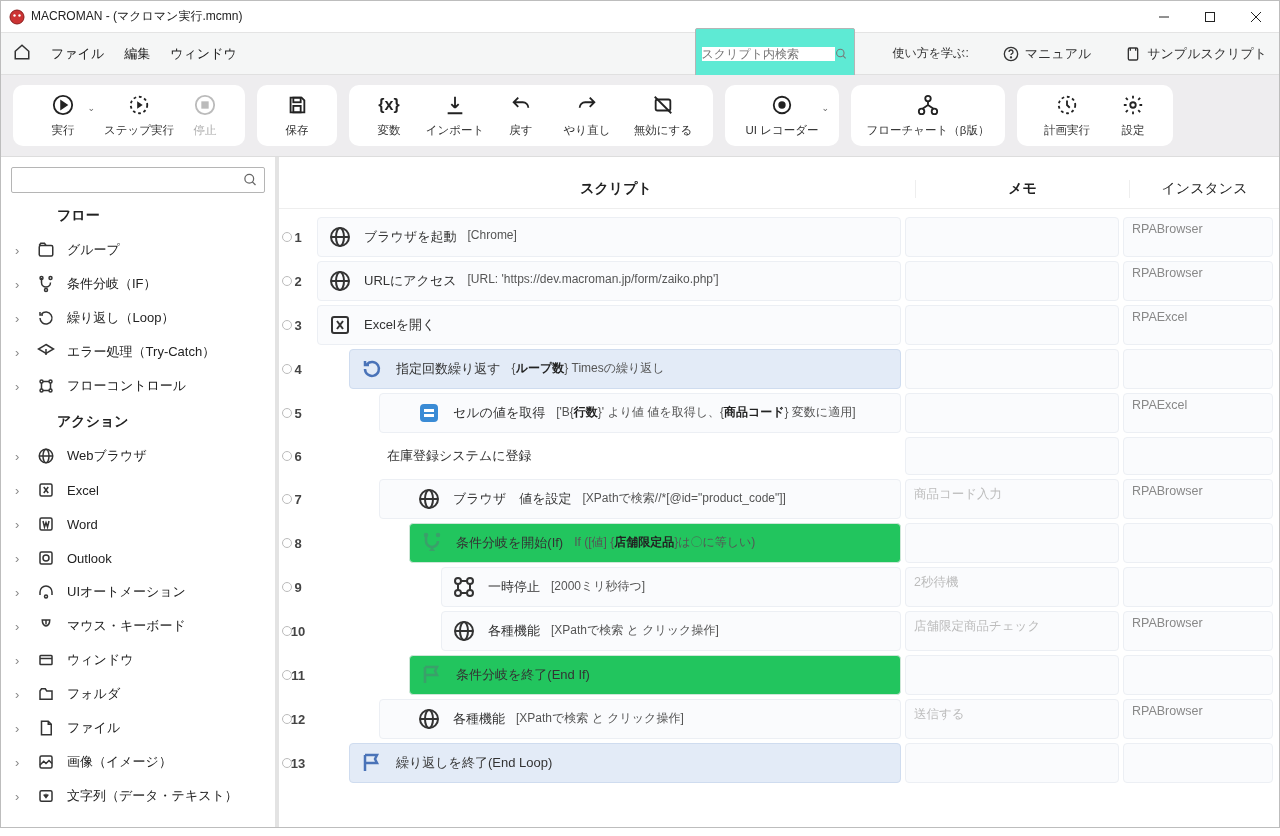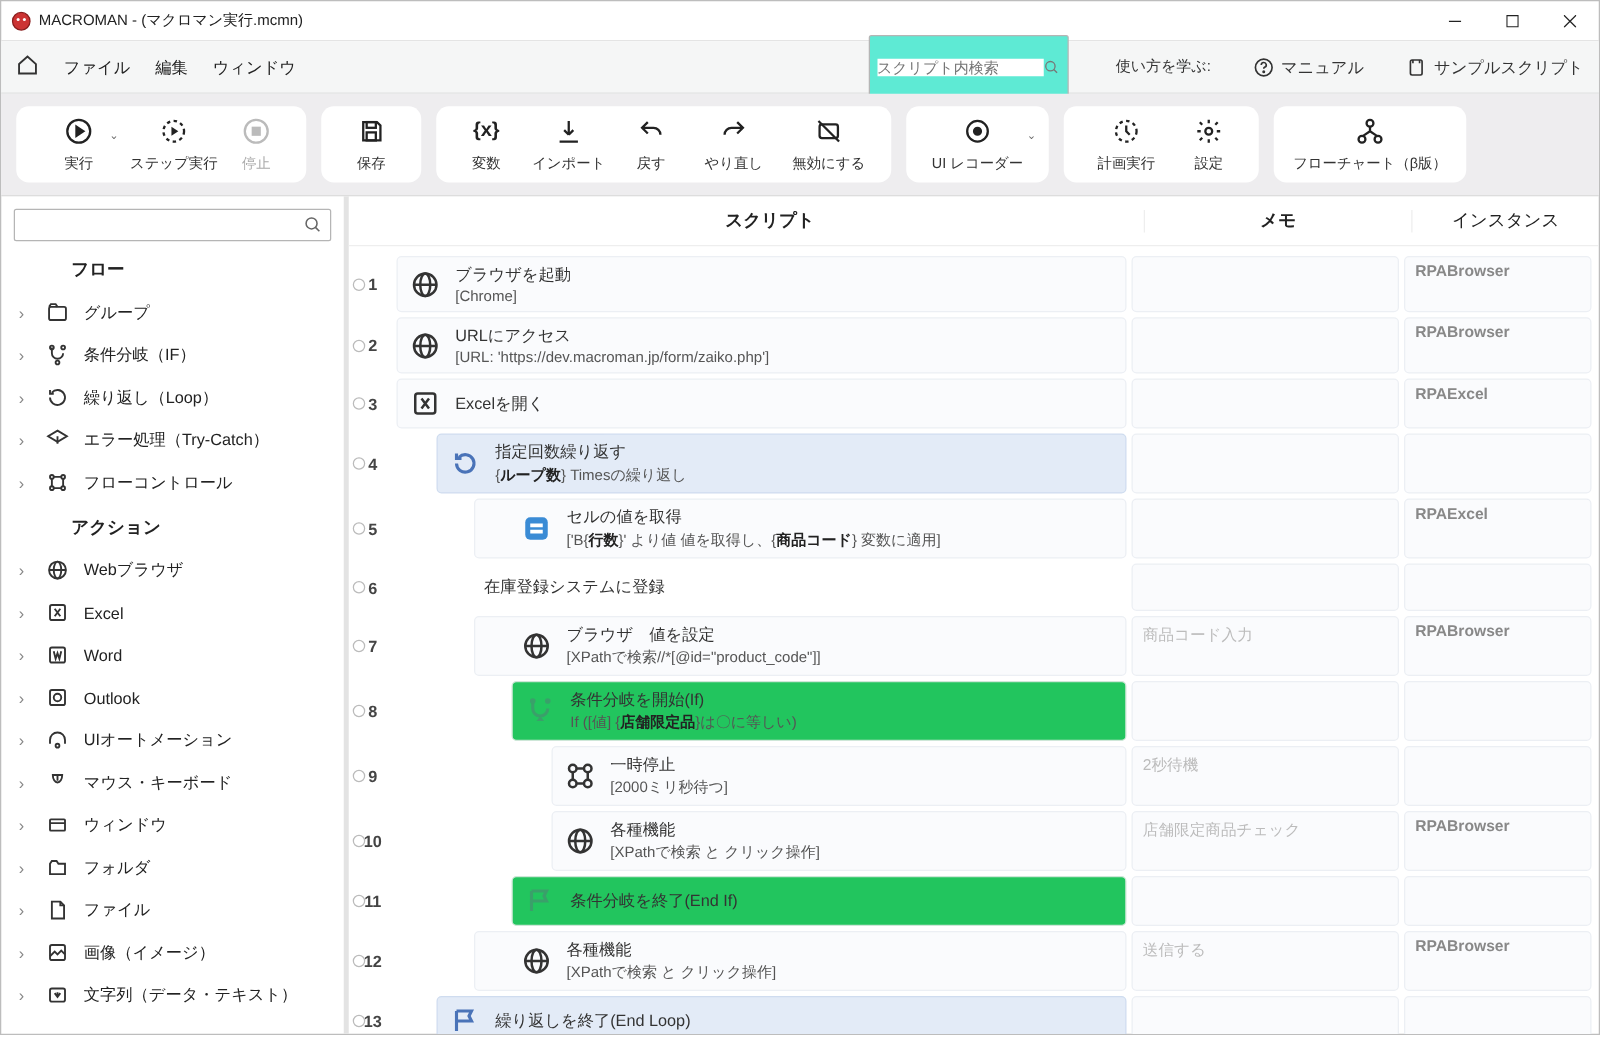--- a/index.html
+++ b/index.html
@@ -39,46 +39,46 @@
   .sidebar .search-wrap { padding: 0 10px 4px 10px; }
   .sidebar-search { display: flex; align-items: center; border: 1px solid #b5b5b5; border-radius: 2px; padding: 4px 6px; background: #fff; }
   .sidebar-search input { border: none; outline: none; width: 100%; font-size: 12px; }
   .shead { font-size: 14px; font-weight: bold; padding: 10px 16px 8px 56px; }
   .sitem { display: flex; align-items: center; gap: 10px; padding: 8px 10px 8px 14px; cursor: pointer; font-size: 13px; }
   .sitem .exp { width: 10px; color: #888; }
   .sitem .sicon { width: 22px; height: 18px; display: flex; align-items: center; justify-content: center; }
 
   
   .content { flex: 1; display: flex; flex-direction: column; min-width: 0; }
-  .colheader { display: flex; align-items: center; height: 40px; border-bottom: 1px solid #eee; padding-left: 38px; }
+  .colheader { display: flex; align-items: center; height: 40px; border-bottom: 1px solid #eee; padding-left: 38px; margin-top: 12px; }
   .colheader .c-script { flex: 1; text-align: center; font-size: 14px; font-weight: bold; }
   .colheader .c-memo { width: 214px; text-align: center; font-size: 14px; font-weight: bold; border-left: 1px solid #eee; }
   .colheader .c-inst { width: 150px; text-align: center; font-size: 14px; font-weight: normal; border-left: 1px solid #eee; }
 
   .rows { flex: 1; overflow-y: auto; padding-top: 6px; }
   .row { display: flex; align-items: stretch; min-height: 42px; }
   .rownum { width: 38px; display: flex; align-items: center; justify-content: center; font-size: 13px; font-weight: bold; color: #444; position: relative; }
   .rownum .bp { width: 10px; height: 10px; border: 1px solid #bbb; border-radius: 50%; position: absolute; left: 3px; }
   .rowbody { flex: 1; margin: 2px 4px 2px 0; border-radius: 4px; display: flex; align-items: center; padding: 5px 8px; gap: 10px; }
   .rowbody.normal { background: #fafbfd; border: 1px solid #eceff4; }
   .rowbody.loop { background: #e3ebf7; border: 1px solid #cfdcef; margin-left: 32px; }
   .rowbody.in1 { margin-left: 62px; padding-left: 35px; }
   .rowbody.in1comment { margin-left: 62px; }
   .rowbody.in2 { margin-left: 92px; }
   .rowbody.in3 { margin-left: 124px; }
   .rowbody.cond { background: #22c55e; border: 1px solid #cee7d8; }
   .rowbody.comment { background: transparent; border: none; color: #888; }
   .rowicon { width: 28px; height: 28px; display: flex; align-items: center; justify-content: center; flex-shrink: 0; }
   .rowicon svg { width: 24px; height: 24px; }
-  .rowtext { display: flex; flex-direction: column; gap: 1px; font-size: 12px; color: #333; }
+  .rowtext { display: flex; gap: 11px; font-size: 12px; color: #333; }
   .rowtext .t1 { font-size: 13px; }
   .rowtext .t2 { font-size: 12px; color: #555; }
   .rowtext .t2 b { font-weight: bold; color: #222; }
   .memo { width: 214px; background: #fafbfd; border: 1px solid #eceff4; margin: 2px 4px 2px 0; border-radius: 4px; font-size: 12.5px; color: #bcbcbc; padding: 6px 8px; }
-  .inst { width: 150px; background: #fafbfd; border: 1px solid #eceff4; margin: 2px 6px 2px 0; border-radius: 4px; font-size: 12.5px; color: #888; font-weight: bold; padding: 4px 8px; }
+  .inst { width: 150px; background: #fafbfd; border: 1px solid #eceff4; margin: 2px 6px 2px 0; border-radius: 4px; font-size: 12.5px; color: #888; font-weight: normal; padding: 4px 8px; }
 </style>
 </head>
 <body>
 
 <div class="window">
 
   <div class="titlebar">
     <svg class="app-icon" viewBox="0 0 16 16">
         <circle cx="8" cy="8" r="7" fill="#c33" stroke="#8a1d1d"></circle>
         <circle cx="5.5" cy="6.5" r="1.2" fill="#fff"></circle>
@@ -229,51 +229,51 @@
               <circle cx="12" cy="12" r="9"></circle>
               <circle cx="12" cy="12" r="3" fill="#222"></circle>
             </svg>
           </div>
         <div class="tlabel">UI レコーダー</div>
         <span class="caret" style="right:-2px;">⌄</span>
       </div>
     </div>
 
     <div class="tgroup">
-      <div class="tool">
-        <div class="ticon">
-            <svg width="22" height="22" viewBox="0 0 24 24" fill="none" stroke="#222" stroke-width="2">
-              <circle cx="12" cy="12" r="9" stroke-dasharray="3 3"></circle>
-              <path d="M12 7v5l3 3"></path>
-            </svg>
-          </div>
-        <div class="tlabel">計画実行</div>
-      </div>
-      <div class="tool small">
-        <div class="ticon">
-            <svg width="22" height="22" viewBox="0 0 24 24" fill="none" stroke="#222" stroke-width="2">
-              <circle cx="12" cy="12" r="3"></circle>
-              <path d="M12 2v3M12 19v3M4.2 4.2l2.1 2.1M17.7 17.7l2.1 2.1M2 12h3M19 12h3M4.2 19.8l2.1-2.1M17.7 6.3l2.1-2.1"></path>
-            </svg>
-          </div>
-        <div class="tlabel">設定</div>
-      </div>
-    </div>
-
-    <div class="tgroup">
       <div class="tool wide">
         <div class="ticon">
             <svg width="22" height="22" viewBox="0 0 24 24" fill="none" stroke="#222" stroke-width="2">
               <circle cx="12" cy="5" r="3"></circle>
               <circle cx="5" cy="19" r="3"></circle>
               <circle cx="19" cy="19" r="3"></circle>
               <path d="M12 8v4M12 12L6 16M12 12l6 4"></path>
             </svg>
           </div>
         <div class="tlabel">フローチャート（β版）</div>
+      </div>
+    </div>
+
+    <div class="tgroup">
+      <div class="tool">
+        <div class="ticon">
+            <svg width="22" height="22" viewBox="0 0 24 24" fill="none" stroke="#222" stroke-width="2">
+              <circle cx="12" cy="12" r="9" stroke-dasharray="3 3"></circle>
+              <path d="M12 7v5l3 3"></path>
+            </svg>
+          </div>
+        <div class="tlabel">計画実行</div>
+      </div>
+      <div class="tool small">
+        <div class="ticon">
+            <svg width="22" height="22" viewBox="0 0 24 24" fill="none" stroke="#222" stroke-width="2">
+              <circle cx="12" cy="12" r="3"></circle>
+              <path d="M12 2v3M12 19v3M4.2 4.2l2.1 2.1M17.7 17.7l2.1 2.1M2 12h3M19 12h3M4.2 19.8l2.1-2.1M17.7 6.3l2.1-2.1"></path>
+            </svg>
+          </div>
+        <div class="tlabel">設定</div>
       </div>
     </div>
   </div>
 
   <div class="main">
 
     <div class="sidebar">
       <div class="search-wrap">
         <div class="sidebar-search">
           <input style="">

